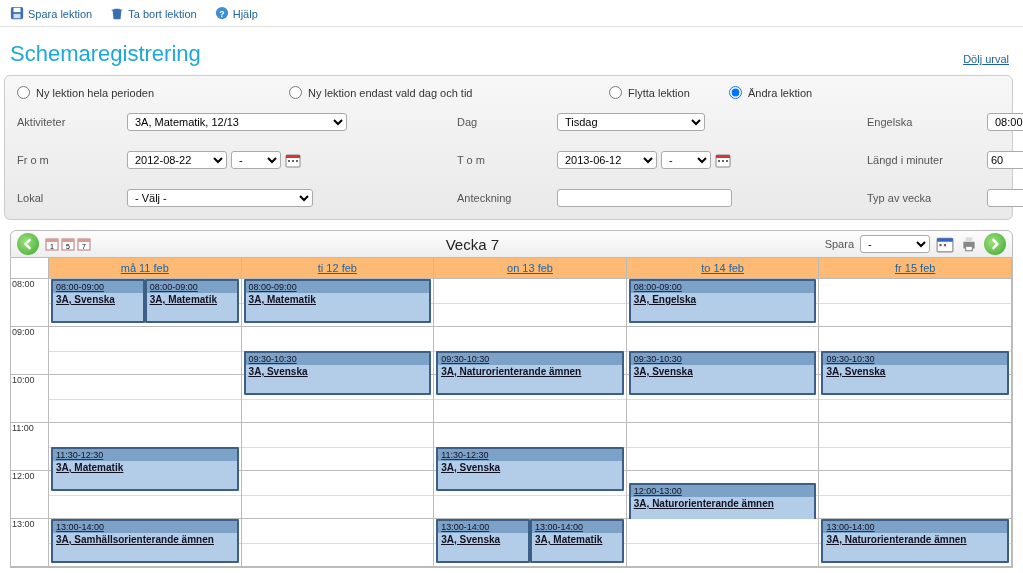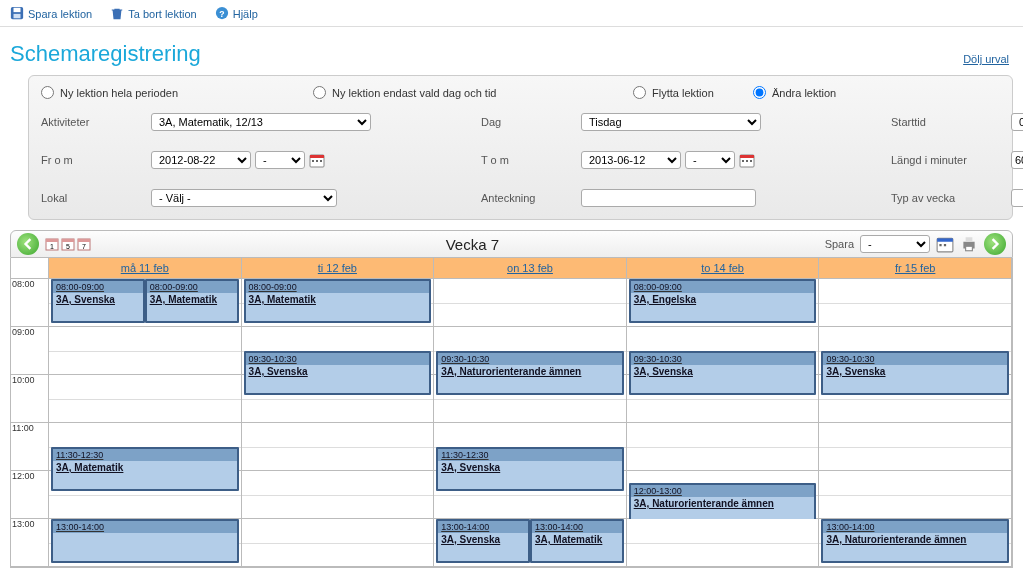--- a/index.html
+++ b/index.html
@@ -8,21 +8,21 @@
   
   .toolbar { display: flex; gap: 18px; padding: 6px 10px; border-bottom: 1px solid #ddd; }
   .toolbar-btn { display: flex; align-items: flex-end; gap: 4px; color: #2264a0; cursor: pointer; font-size: 11px; }
   .toolbar-btn svg { width: 14px; height: 14px; }
   
   
   .page-title { color: #1ba8da; font-size: 22px; font-weight: normal; padding: 14px 10px 4px 10px; font-family: "Trebuchet MS", sans-serif; }
   .hide-link { float: right; color: #2264a0; text-decoration: underline; font-size: 11px; margin: -18px 14px 0 0; cursor: pointer; }
   
   
-  .filter-panel { margin: 4px 10px 10px 28px; border: 1px solid #ccc; border-radius: 6px; background: linear-gradient(#f7f7f7,#e9e9e9); padding: 10px 12px 12px 12px; }
+  .filter-panel { margin: 4px 10px 10px 4px; border: 1px solid #ccc; border-radius: 6px; background: linear-gradient(#f7f7f7,#e9e9e9); padding: 10px 12px 12px 12px; }
   .radio-row { display: flex; gap: 10px; margin-bottom: 14px; }
   .radio-item { display: flex; align-items: center; gap: 4px; }
   .radio-item input { margin-right: 2px; }
   .radio-1 { flex: 0 0 262px; }
   .radio-2 { flex: 0 0 310px; }
   .radio-3 { flex: 0 0 110px; }
   
   .form-grid { display: grid; grid-template-columns: 110px 330px 100px 310px 120px 100px; row-gap: 20px; align-items: center; }
   .form-grid label { color: #555; }
   select, input[type=text] { font-size: 11px; padding: 1px 3px; border: 1px solid #aaa; border-radius: 3px; background: #fff; }
@@ -108,22 +108,22 @@
     <label class="radio-item">
         <input type="radio" name="mode" checked="" style="">
         <span>Ändra lektion</span>
       </label>
   </div>
 
   <div class="form-grid">
     <label>Aktiviteter</label>
     <div><select style="width:220px"><option>3A, Matematik, 12/13</option></select></div>
     <label>Dag</label>
-    <div><select style="width:180px"><option>Tisdag</option></select></div>
-    <label>Starttid</label>
+    <div><select style="width:148px"><option>Tisdag</option></select></div>
+    <label>Engelska</label>
     <div><select style="width:90px"><option>08:00</option></select></div>
 
     <label>Fr o m</label>
     <div class="date-combo">
       <select style="width:100px"><option>2012-08-22</option></select>
       <select style="width:50px"><option>-</option></select>
       <svg class="cal-icon" viewBox="0 0 16 16">
           <rect x="1" y="3" width="14" height="12" rx="1" fill="#fff" stroke="#888"></rect>
           <rect x="1" y="3" width="14" height="3" fill="#d33"></rect>
           <rect x="3" y="8" width="2" height="2" fill="#666"></rect>
@@ -348,20 +348,21 @@
       <div class="half-line"></div>
     </div>
 
   <div class="time-cell" style="height:48px">
       <span class="time-label">13:00</span>
     </div>
   <div class="slot">
       <div class="half-line"></div>
     <div class="event" style="top:0;height:44px">
         <span class="ev-time">13:00-14:00</span>
+        <span class="ev-title">3A, Samhällsorienterande ämnen</span>
       </div>
   </div>
   <div class="slot">
       <div class="half-line"></div>
     </div>
   <div class="slot">
       <div class="half-line"></div>
     <div class="event half-w" style="top:0;height:44px">
         <span class="ev-time">13:00-14:00</span>
         <span class="ev-title">3A, Svenska</span>

